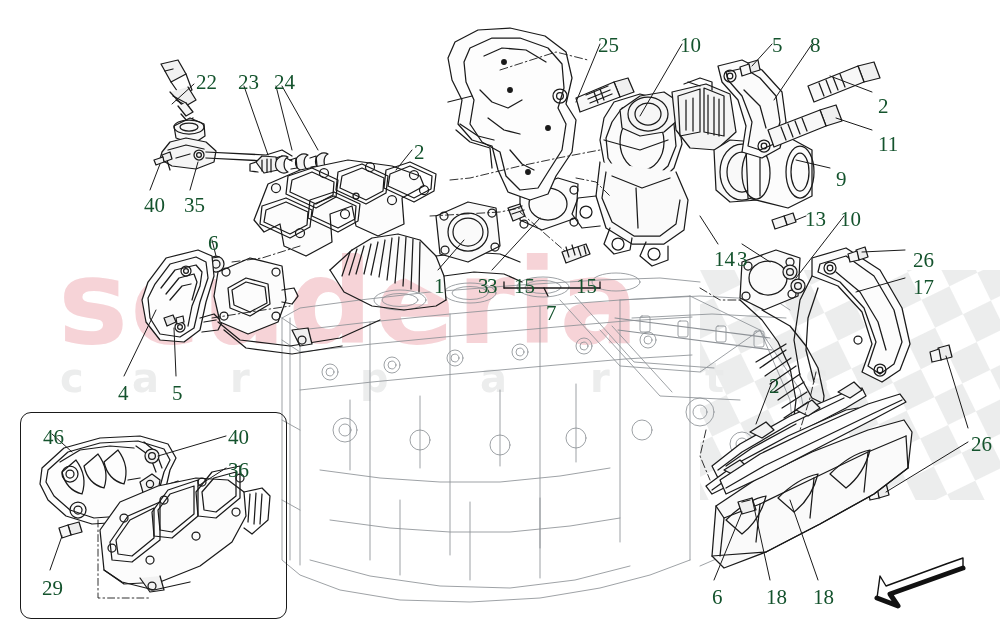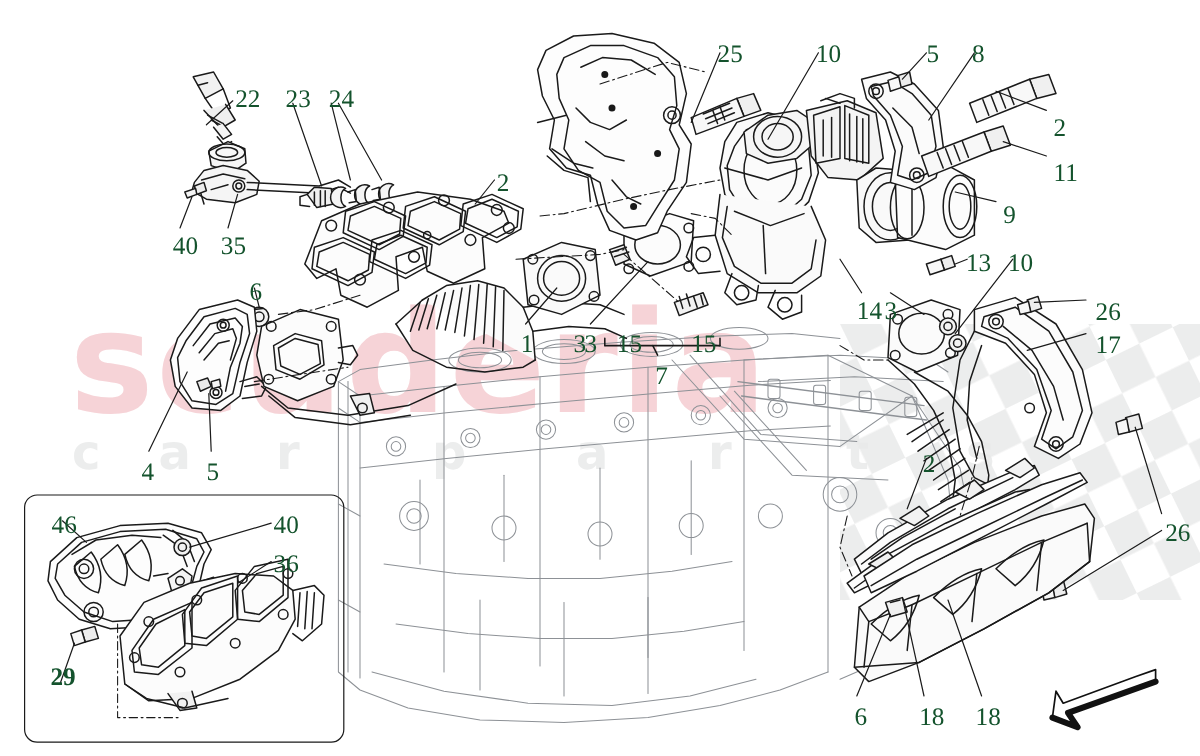--- a/index.html
+++ b/index.html
@@ -715,16 +715,16 @@
       <div class="lbl" style="left: 913px; top: 277px;">17</div>
       <div class="lbl" style="left: 487px; top: 276px;">3</div>
       <div class="lbl" style="left: 769px; top: 376px;">2</div>
       <div class="lbl" style="left: 971px; top: 434px;">26</div>
       <div class="lbl" style="left: 712px; top: 587px;">6</div>
       <div class="lbl" style="left: 766px; top: 587px;">18</div>
       <div class="lbl" style="left: 813px; top: 587px;">18</div>
       <div class="lbl" style="left: 43px; top: 427px;">46</div>
       <div class="lbl" style="left: 228px; top: 427px;">40</div>
       <div class="lbl" style="left: 228px; top: 460px;">36</div>
-      <div class="lbl" style="left: 42px; top: 554px; font-weight: bold;">29</div>
+      <div class="lbl" style="left: 42px; top: 578px;">29</div>
     </div>
 
 </div>
 
 </body></html>

